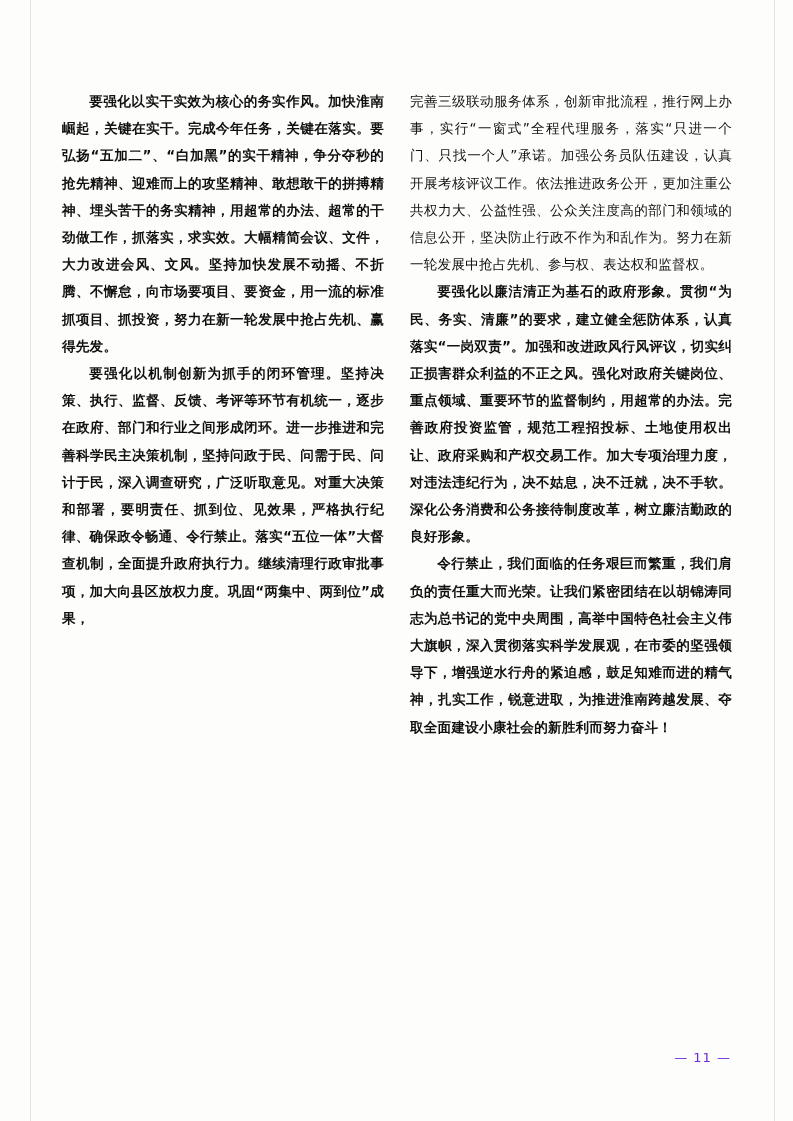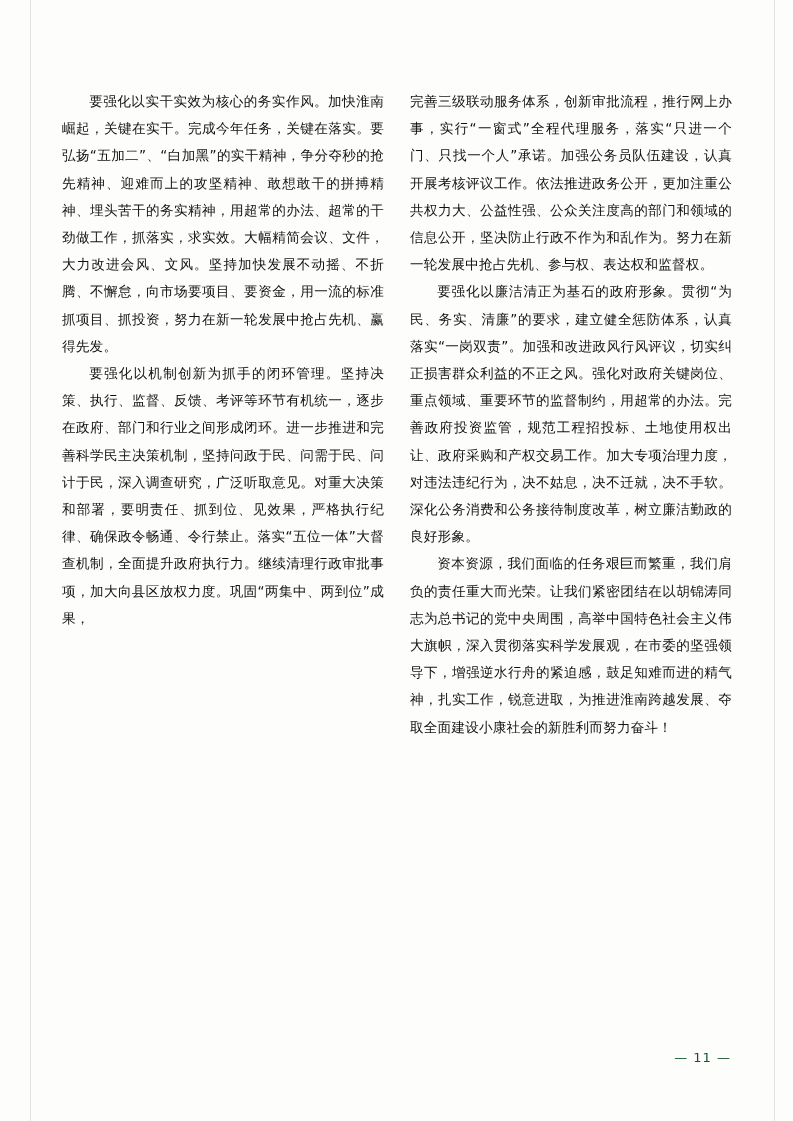--- a/index.html
+++ b/index.html
@@ -55,45 +55,46 @@
     line-height: 27.2px;
     color: #111111;
     text-align: justify;
     text-justify: inter-ideograph;
     letter-spacing: 0.2px;
     margin: 0;
     font-family: "DejaVu Sans", sans-serif;
   }
   .para.indent {
     text-indent: 2em;
+    font-weight: bold;
   }
   .footer {
     position: absolute;
     right: 62px;
     bottom: 56px;
     font-size: 13px;
-    color: #14532d;
+    color: #6d28d9;
     letter-spacing: 1px;
     font-family: "DejaVu Sans", sans-serif;
   }
 </style>
 </head>
 <body>
 
 <div class="page">
   <div class="scan-edge-left"></div>
   <div class="scan-edge-right"></div>
 
   <div class="content">
     <div class="column">
       <p class="para indent">要强化以实干实效为核心的务实作风。加快淮南崛起，关键在实干。完成今年任务，关键在落实。要弘扬“五加二”、“白加黑”的实干精神，争分夺秒的抢先精神、迎难而上的攻坚精神、敢想敢干的拼搏精神、埋头苦干的务实精神，用超常的办法、超常的干劲做工作，抓落实，求实效。大幅精简会议、文件，大力改进会风、文风。坚持加快发展不动摇、不折腾、不懈怠，向市场要项目、要资金，用一流的标准抓项目、抓投资，努力在新一轮发展中抢占先机、赢得先发。</p>
       <p class="para indent">要强化以机制创新为抓手的闭环管理。坚持决策、执行、监督、反馈、考评等环节有机统一，逐步在政府、部门和行业之间形成闭环。进一步推进和完善科学民主决策机制，坚持问政于民、问需于民、问计于民，深入调查研究，广泛听取意见。对重大决策和部署，要明责任、抓到位、见效果，严格执行纪律、确保政令畅通、令行禁止。落实“五位一体”大督查机制，全面提升政府执行力。继续清理行政审批事项，加大向县区放权力度。巩固“两集中、两到位”成果，</p>
     </div>
 
     <div class="column">
       <p class="para">完善三级联动服务体系，创新审批流程，推行网上办事，实行“一窗式”全程代理服务，落实“只进一个门、只找一个人”承诺。加强公务员队伍建设，认真开展考核评议工作。依法推进政务公开，更加注重公共权力大、公益性强、公众关注度高的部门和领域的信息公开，坚决防止行政不作为和乱作为。努力在新一轮发展中抢占先机、参与权、表达权和监督权。</p>
       <p class="para indent">要强化以廉洁清正为基石的政府形象。贯彻“为民、务实、清廉”的要求，建立健全惩防体系，认真落实“一岗双责”。加强和改进政风行风评议，切实纠正损害群众利益的不正之风。强化对政府关键岗位、重点领域、重要环节的监督制约，用超常的办法。完善政府投资监管，规范工程招投标、土地使用权出让、政府采购和产权交易工作。加大专项治理力度，对违法违纪行为，决不姑息，决不迁就，决不手软。深化公务消费和公务接待制度改革，树立廉洁勤政的良好形象。</p>
-      <p class="para indent">资本资源，我们面临的任务艰巨而繁重，我们肩负的责任重大而光荣。让我们紧密团结在以胡锦涛同志为总书记的党中央周围，高举中国特色社会主义伟大旗帜，深入贯彻落实科学发展观，在市委的坚强领导下，增强逆水行舟的紧迫感，鼓足知难而进的精气神，扎实工作，锐意进取，为推进淮南跨越发展、夺取全面建设小康社会的新胜利而努力奋斗！</p>
+      <p class="para indent">令行禁止，我们面临的任务艰巨而繁重，我们肩负的责任重大而光荣。让我们紧密团结在以胡锦涛同志为总书记的党中央周围，高举中国特色社会主义伟大旗帜，深入贯彻落实科学发展观，在市委的坚强领导下，增强逆水行舟的紧迫感，鼓足知难而进的精气神，扎实工作，锐意进取，为推进淮南跨越发展、夺取全面建设小康社会的新胜利而努力奋斗！</p>
     </div>
   </div>
 
   <div class="footer">— 11 —</div>
 </div>
 
 </body></html>

